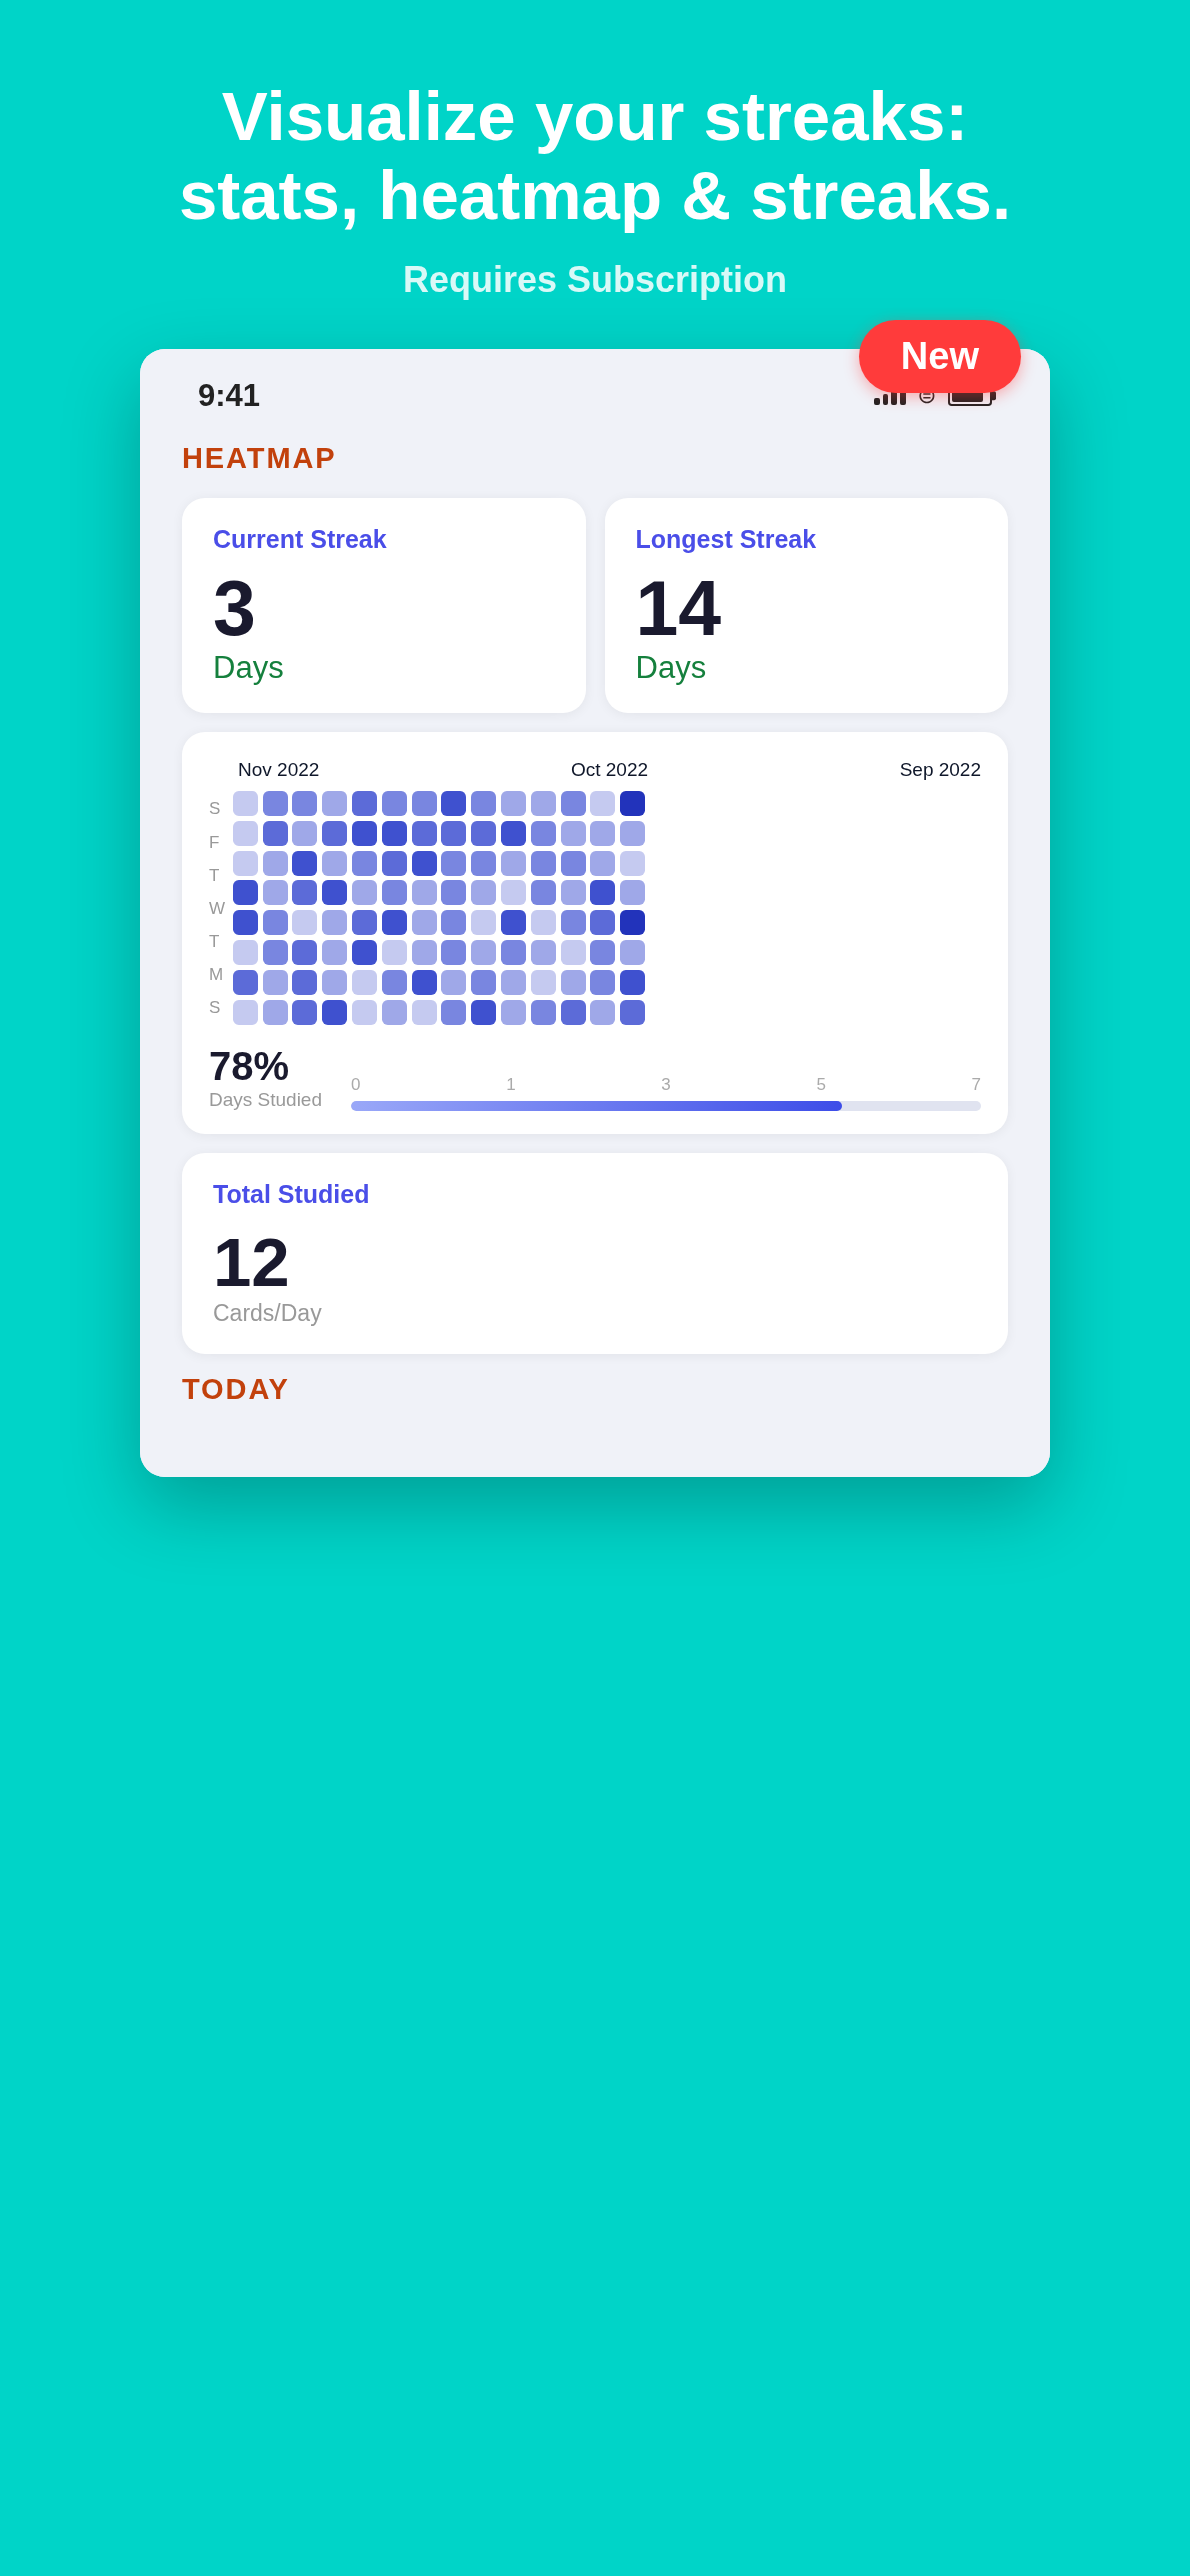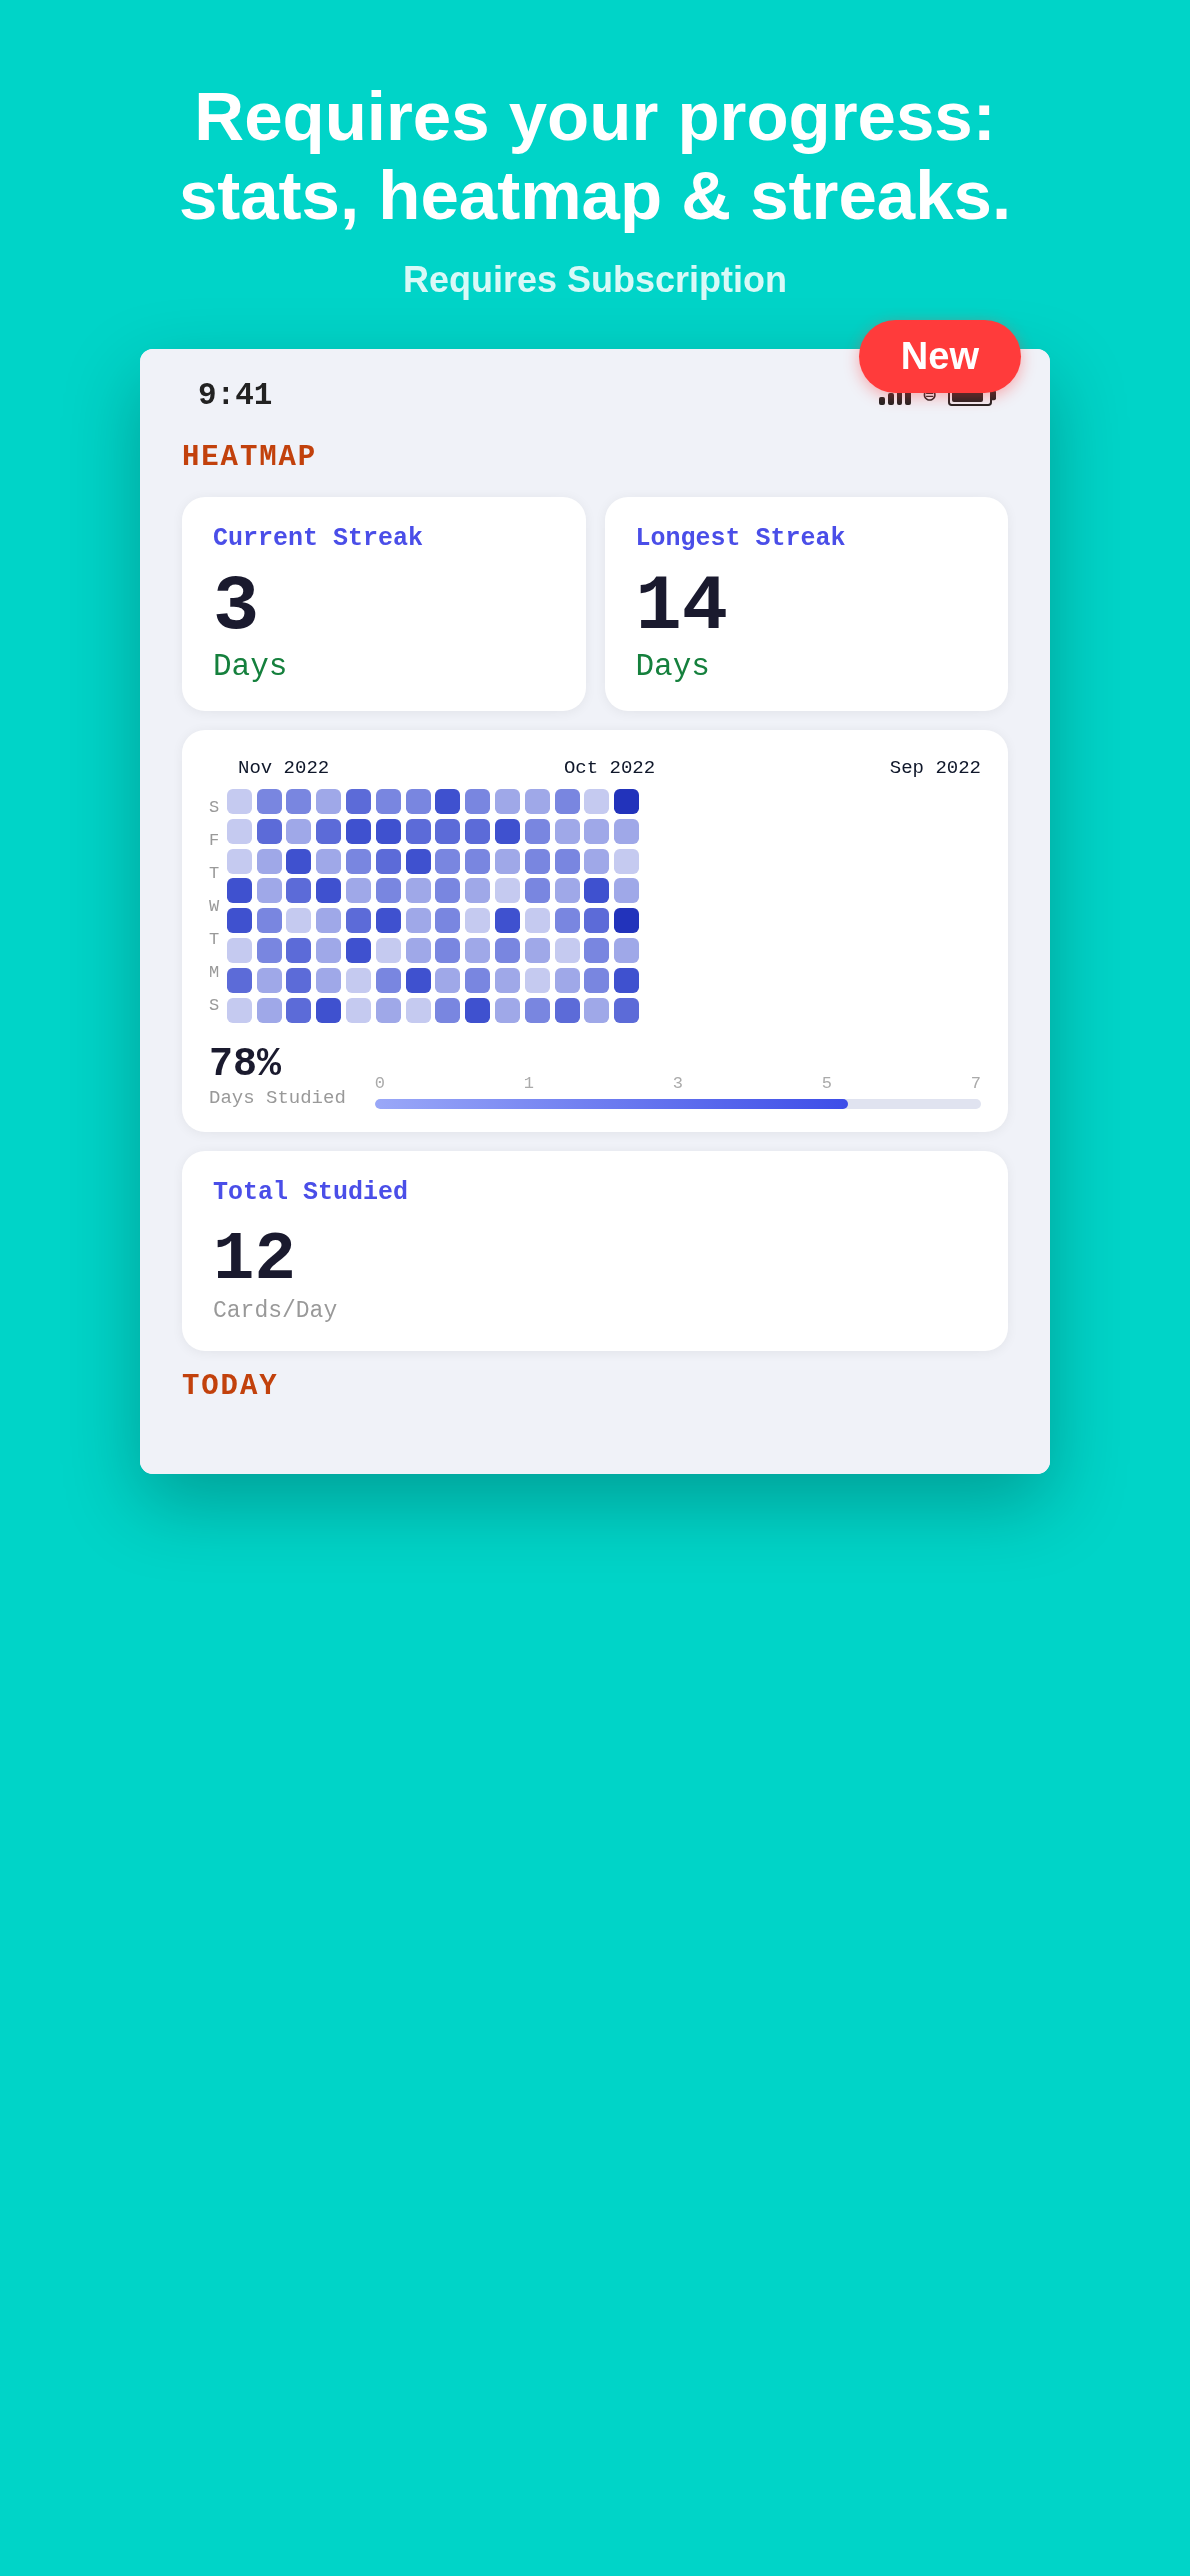--- a/index.html
+++ b/index.html
@@ -49,26 +49,25 @@
       font-size: 38px;
       font-weight: 800;
       padding: 15.3px 42px;
       border-radius: 58px;
       z-index: 10;
       box-shadow: 0 3.8px 14.4px rgba(255,60,60,0.4);
     }
 
     .phone-frame {
       background: #F0F2F8;
-      border-radius: 13px;
+      border-radius: 25px;
       padding: 0;
       overflow: hidden;
       box-shadow: 0 29px 77px rgba(0,0,0,0.25);
       position: relative;
-      font-family: Liberation Mono, monospace;
     }
 
     .phone-status-bar {
       display: flex;
       justify-content: space-between;
       align-items: center;
       padding: 29px 58px 9.6px;
       background: #F0F2F8;
     }
 
@@ -329,21 +328,21 @@
     .c3 { background: #7986E0; }
     .c4 { background: #5C6BD8; }
     .c5 { background: #3F51CF; }
     .c6 { background: #2233BB; }
   </style>
 </head>
 <body>
 
 <div class="header-section">
   <h1 class="main-title">
-    <span>Requires your progress:</span><br>
+    <span>Visualize your streaks:</span><br>
     <span>stats, heatmap &amp; streaks.</span>
   </h1>
   <p class="subtitle">Requires Subscription</p>
 </div>
 
 <div class="phone-wrapper">
   <div class="new-badge">New</div>
 
   <div class="phone-frame">
 

